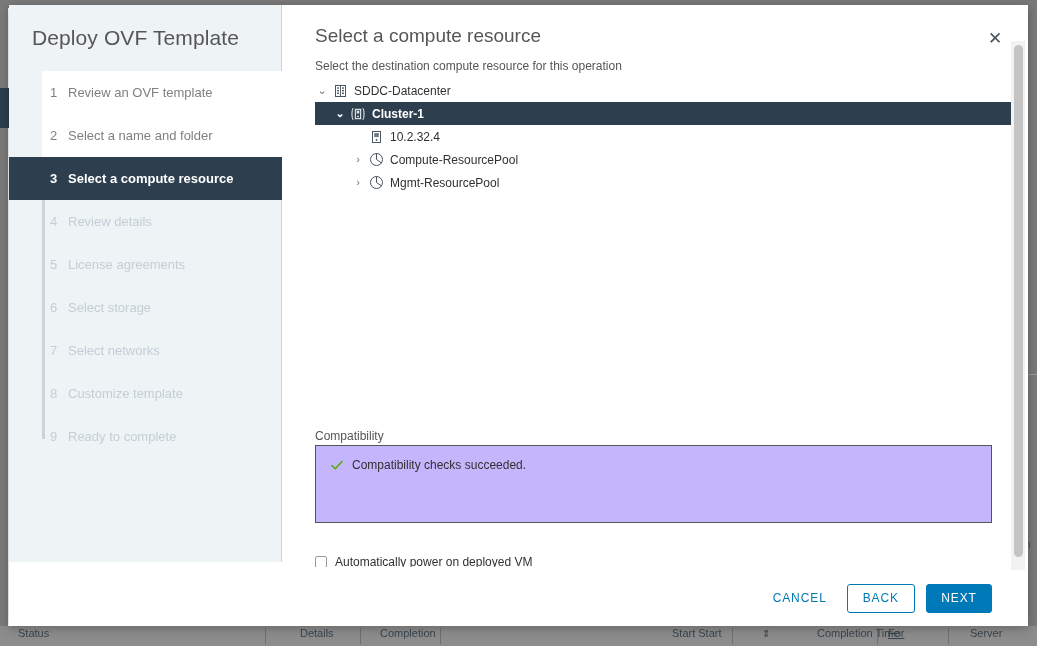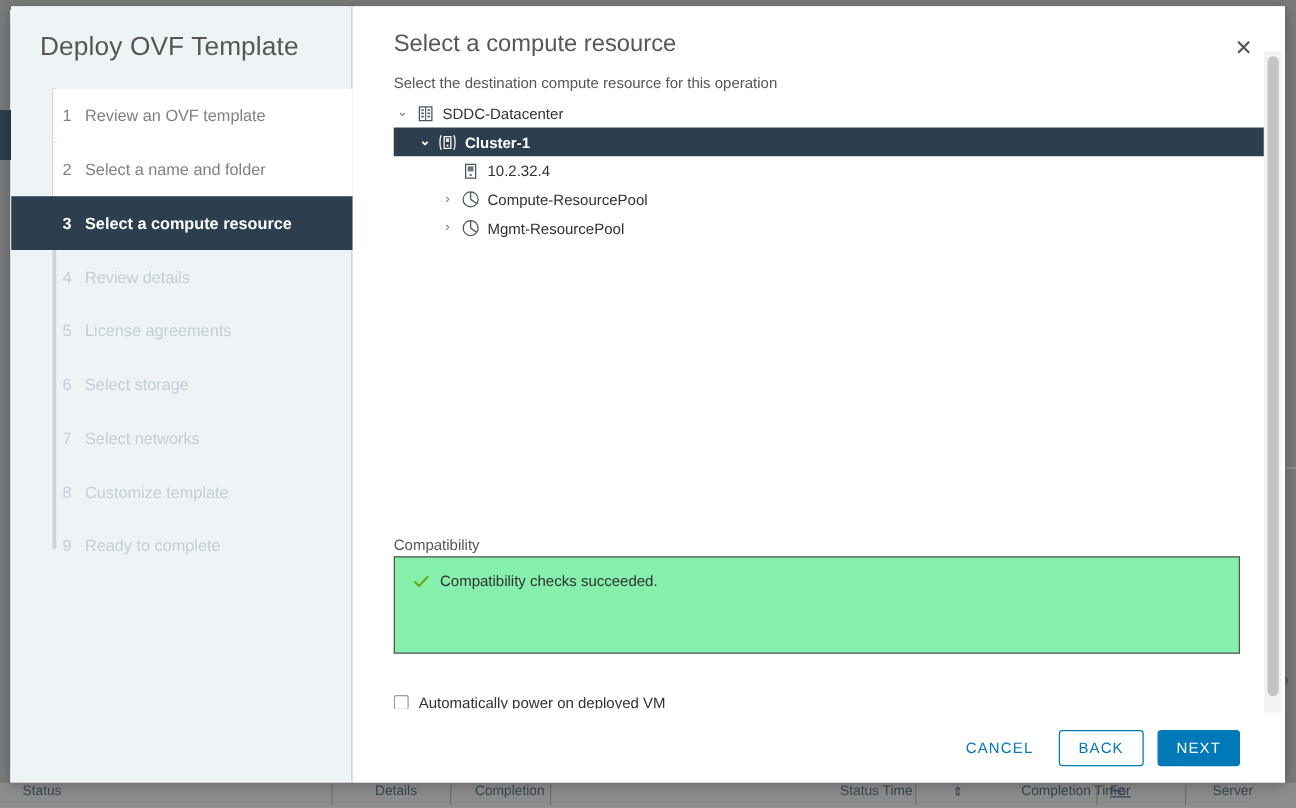--- a/index.html
+++ b/index.html
@@ -110,21 +110,21 @@
     box-shadow: 0 2px 10px rgba(0,0,0,0.28);
     overflow: hidden;
   }
 
   
   .wiz-side {
     position: absolute;
     left: 0;
     top: 0;
     width: 273px;
-    height: 621px;
+    height: 557px;
     background: #eef3f6;
     border-right: 1px solid #cbd4d9;
     box-sizing: border-box;
   }
   .wiz-title {
     position: absolute;
     left: 23px;
     top: 21px;
     font-size: 21px;
     font-weight: 400;
@@ -287,21 +287,21 @@
     color: #565656;
   }
   .compat-box {
     position: absolute;
     left: 32px;
     top: 440px;
     width: 677px;
     height: 78px;
     border: 1px solid #565656;
     box-sizing: border-box;
-    background: #86efac;
+    background: #c4b5fd;
   }
   .compat-msg {
     position: absolute;
     left: 13px;
     top: 11px;
     display: flex;
     align-items: center;
     font-size: 12px;
     color: #313131;
   }
@@ -424,21 +424,21 @@
 <div class="task-bar">
   <div class="task-bar-inner" id="task-cols">
       <div class="task-col" style="left: 18px;">Status</div>
       <div class="task-sep" style="left: 265px;"></div>
       <div class="task-col" style="left: 300px;">Details</div>
       <div class="task-sep" style="left: 360px;"></div>
       <div class="task-col" style="left: 380px;">Completion</div>
       <div class="task-sep" style="left: 440px;"></div>
       <div class="task-col" style="left: 888px; text-decoration: underline;">For</div>
       <div class="task-sep" style="left: 948px;"></div>
-      <div class="task-col" style="left: 672px;">Status Time</div>
+      <div class="task-col" style="left: 672px;">Start Start</div>
       <div class="task-sep" style="left: 732px;"></div>
       <div class="task-col" style="left: 817px;">Completion Time</div>
       <div class="task-sep" style="left: 877px;"></div>
       <div class="task-col" style="left: 970px;">Server</div>
       <div class="task-sort" style="left: 762px;">⇕</div>
     </div>
 </div>
 
 <div class="modal">
 

